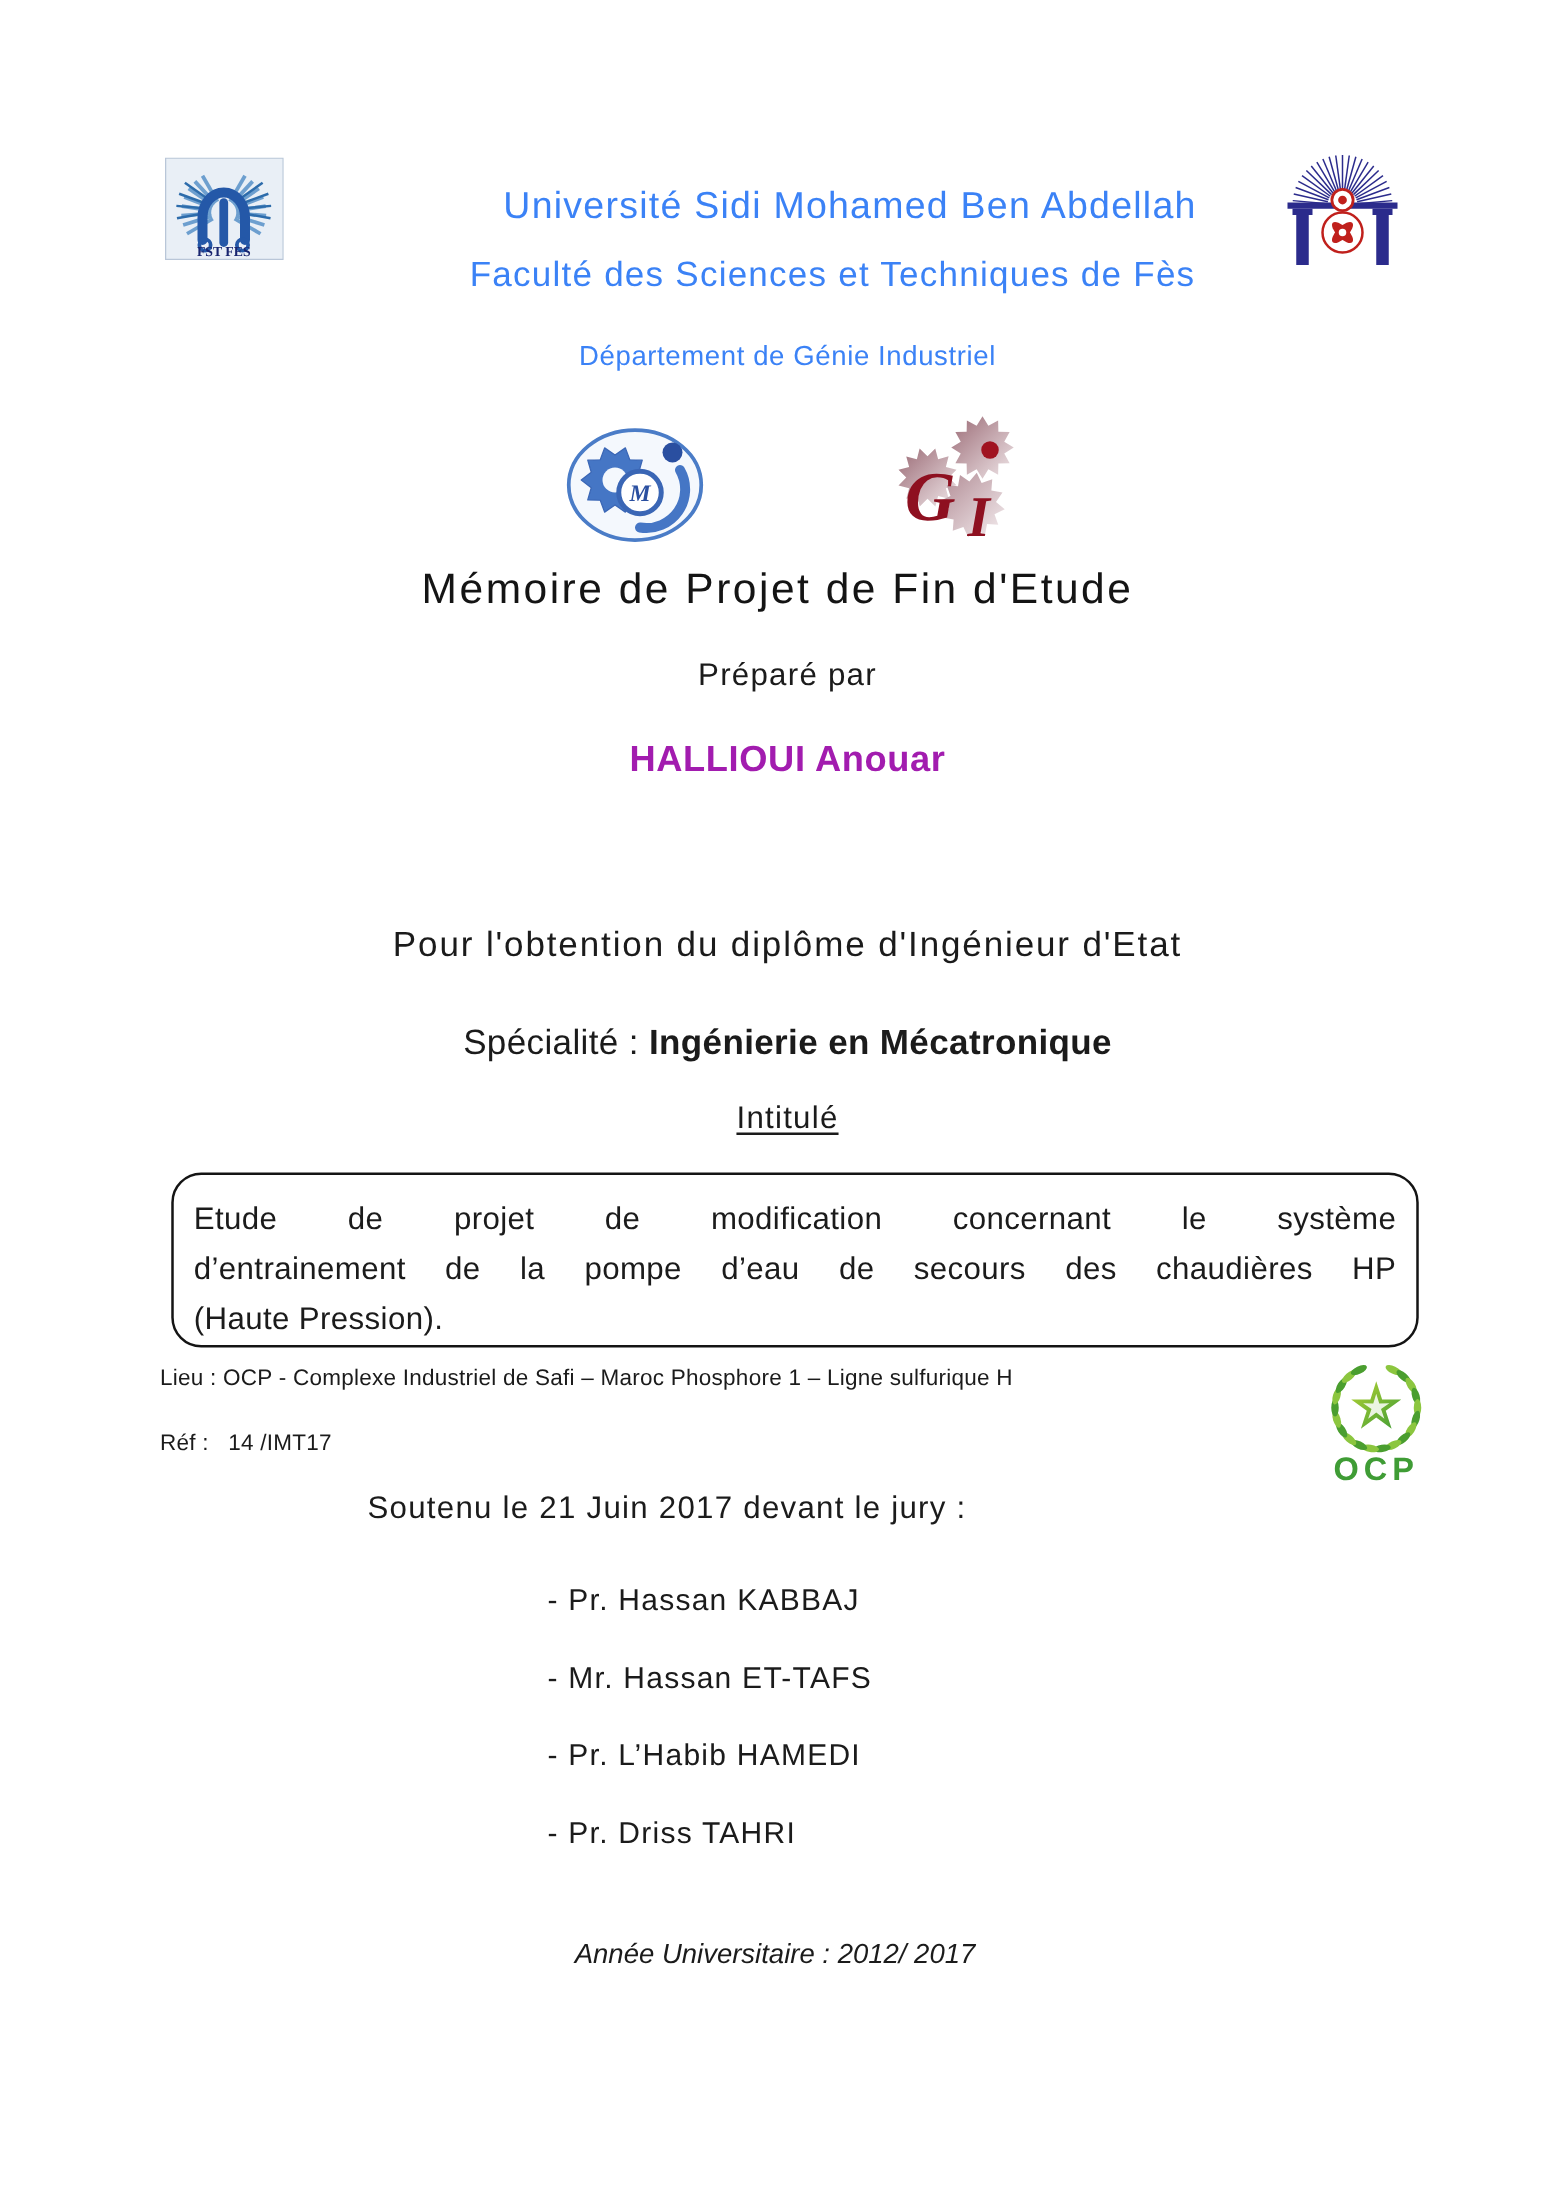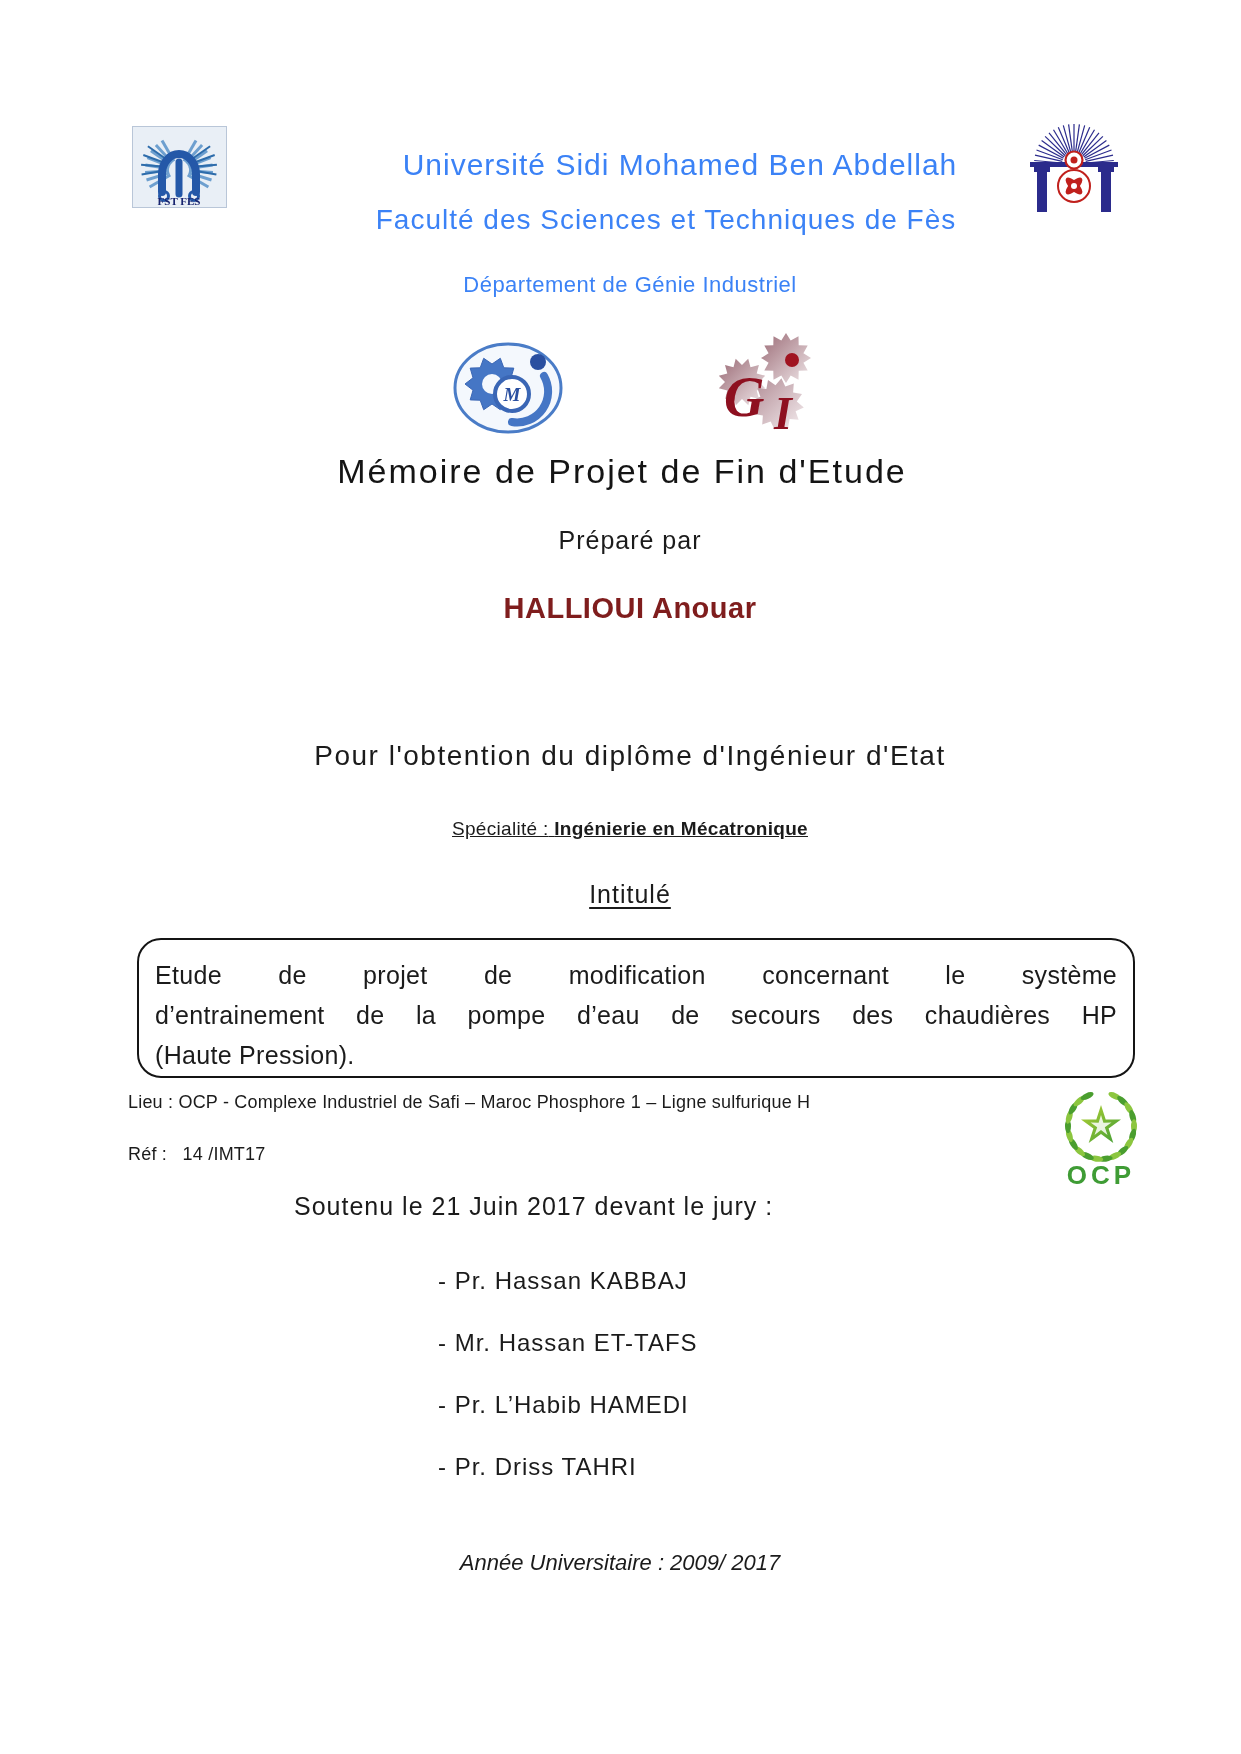--- a/index.html
+++ b/index.html
@@ -6,23 +6,23 @@
   .page{position:relative;width:1241px;height:1754px;background:#fff;overflow:hidden;
         font-family:"Liberation Sans",sans-serif;color:#1b1b1b;}
   .abs{position:absolute;}
   .ctr{text-align:center;}
   .blue{color:#3b82f6;}
   .h-univ{left:370px;top:148px;width:620px;font-size:30px;letter-spacing:1px;}
   .h-fac{left:356px;top:204px;width:620px;font-size:28px;letter-spacing:1px;}
   .h-dep{left:320px;top:272px;width:620px;font-size:22px;letter-spacing:.5px;}
   .t-memoire{left:302px;top:452px;width:640px;font-size:34px;letter-spacing:2px;color:#141414;}
   .t-prepare{left:310px;top:526px;width:640px;font-size:25px;letter-spacing:1px;}
-  .t-author{left:310px;top:592px;width:640px;font-size:29px;font-weight:bold;letter-spacing:.5px;color:#7f1d1d;}
+  .t-author{left:310px;top:592px;width:640px;font-size:29px;font-weight:bold;letter-spacing:.5px;color:#a21caf;}
   .t-pour{left:270px;top:740px;width:720px;font-size:28px;letter-spacing:1.5px;}
-  .t-spec{left:310px;top:818px;width:640px;font-size:19px;letter-spacing:.3px;text-decoration:underline;}
+  .t-spec{left:310px;top:818px;width:640px;font-size:28px;letter-spacing:.3px;}
   .t-int{left:310px;top:880px;width:640px;font-size:25px;letter-spacing:1px;}
   .t-int .und{text-decoration:underline;text-underline-offset:4px;}
   .subject-box{left:125px;top:938px;width:998px;height:140px;border:2.5px solid #141414;
         border-radius:24px;box-sizing:border-box;padding:15px 16px 0 16px;
         font-size:25px;line-height:40px;letter-spacing:.3px;margin-left:12px;}
   .jline{text-align:justify;text-align-last:justify;}
   .lieu-line{left:128px;top:1092px;font-size:18px;letter-spacing:.2px;}
   .ref-line{left:128px;top:1144px;font-size:18px;letter-spacing:.2px;}
   .u{text-underline-offset:3px;}
   .pre{white-space:pre-wrap;}
@@ -211,15 +211,15 @@
   </svg>
 
   <div class="abs soutenu">Soutenu le 21 Juin 2017 devant le jury :</div>
   <div class="abs jury">
     <div class="jury-item">- Pr. Hassan KABBAJ</div>
     <div class="jury-item">- Mr. Hassan ET-TAFS</div>
     <div class="jury-item">- Pr. L’Habib HAMEDI</div>
     <div class="jury-item">- Pr. Driss TAHRI</div>
   </div>
 
-  <div class="abs ctr annee">Année Universitaire : 2009/ 2017</div>
+  <div class="abs ctr annee">Année Universitaire : 2012/ 2017</div>
 
 </div>
 
 </body></html>

